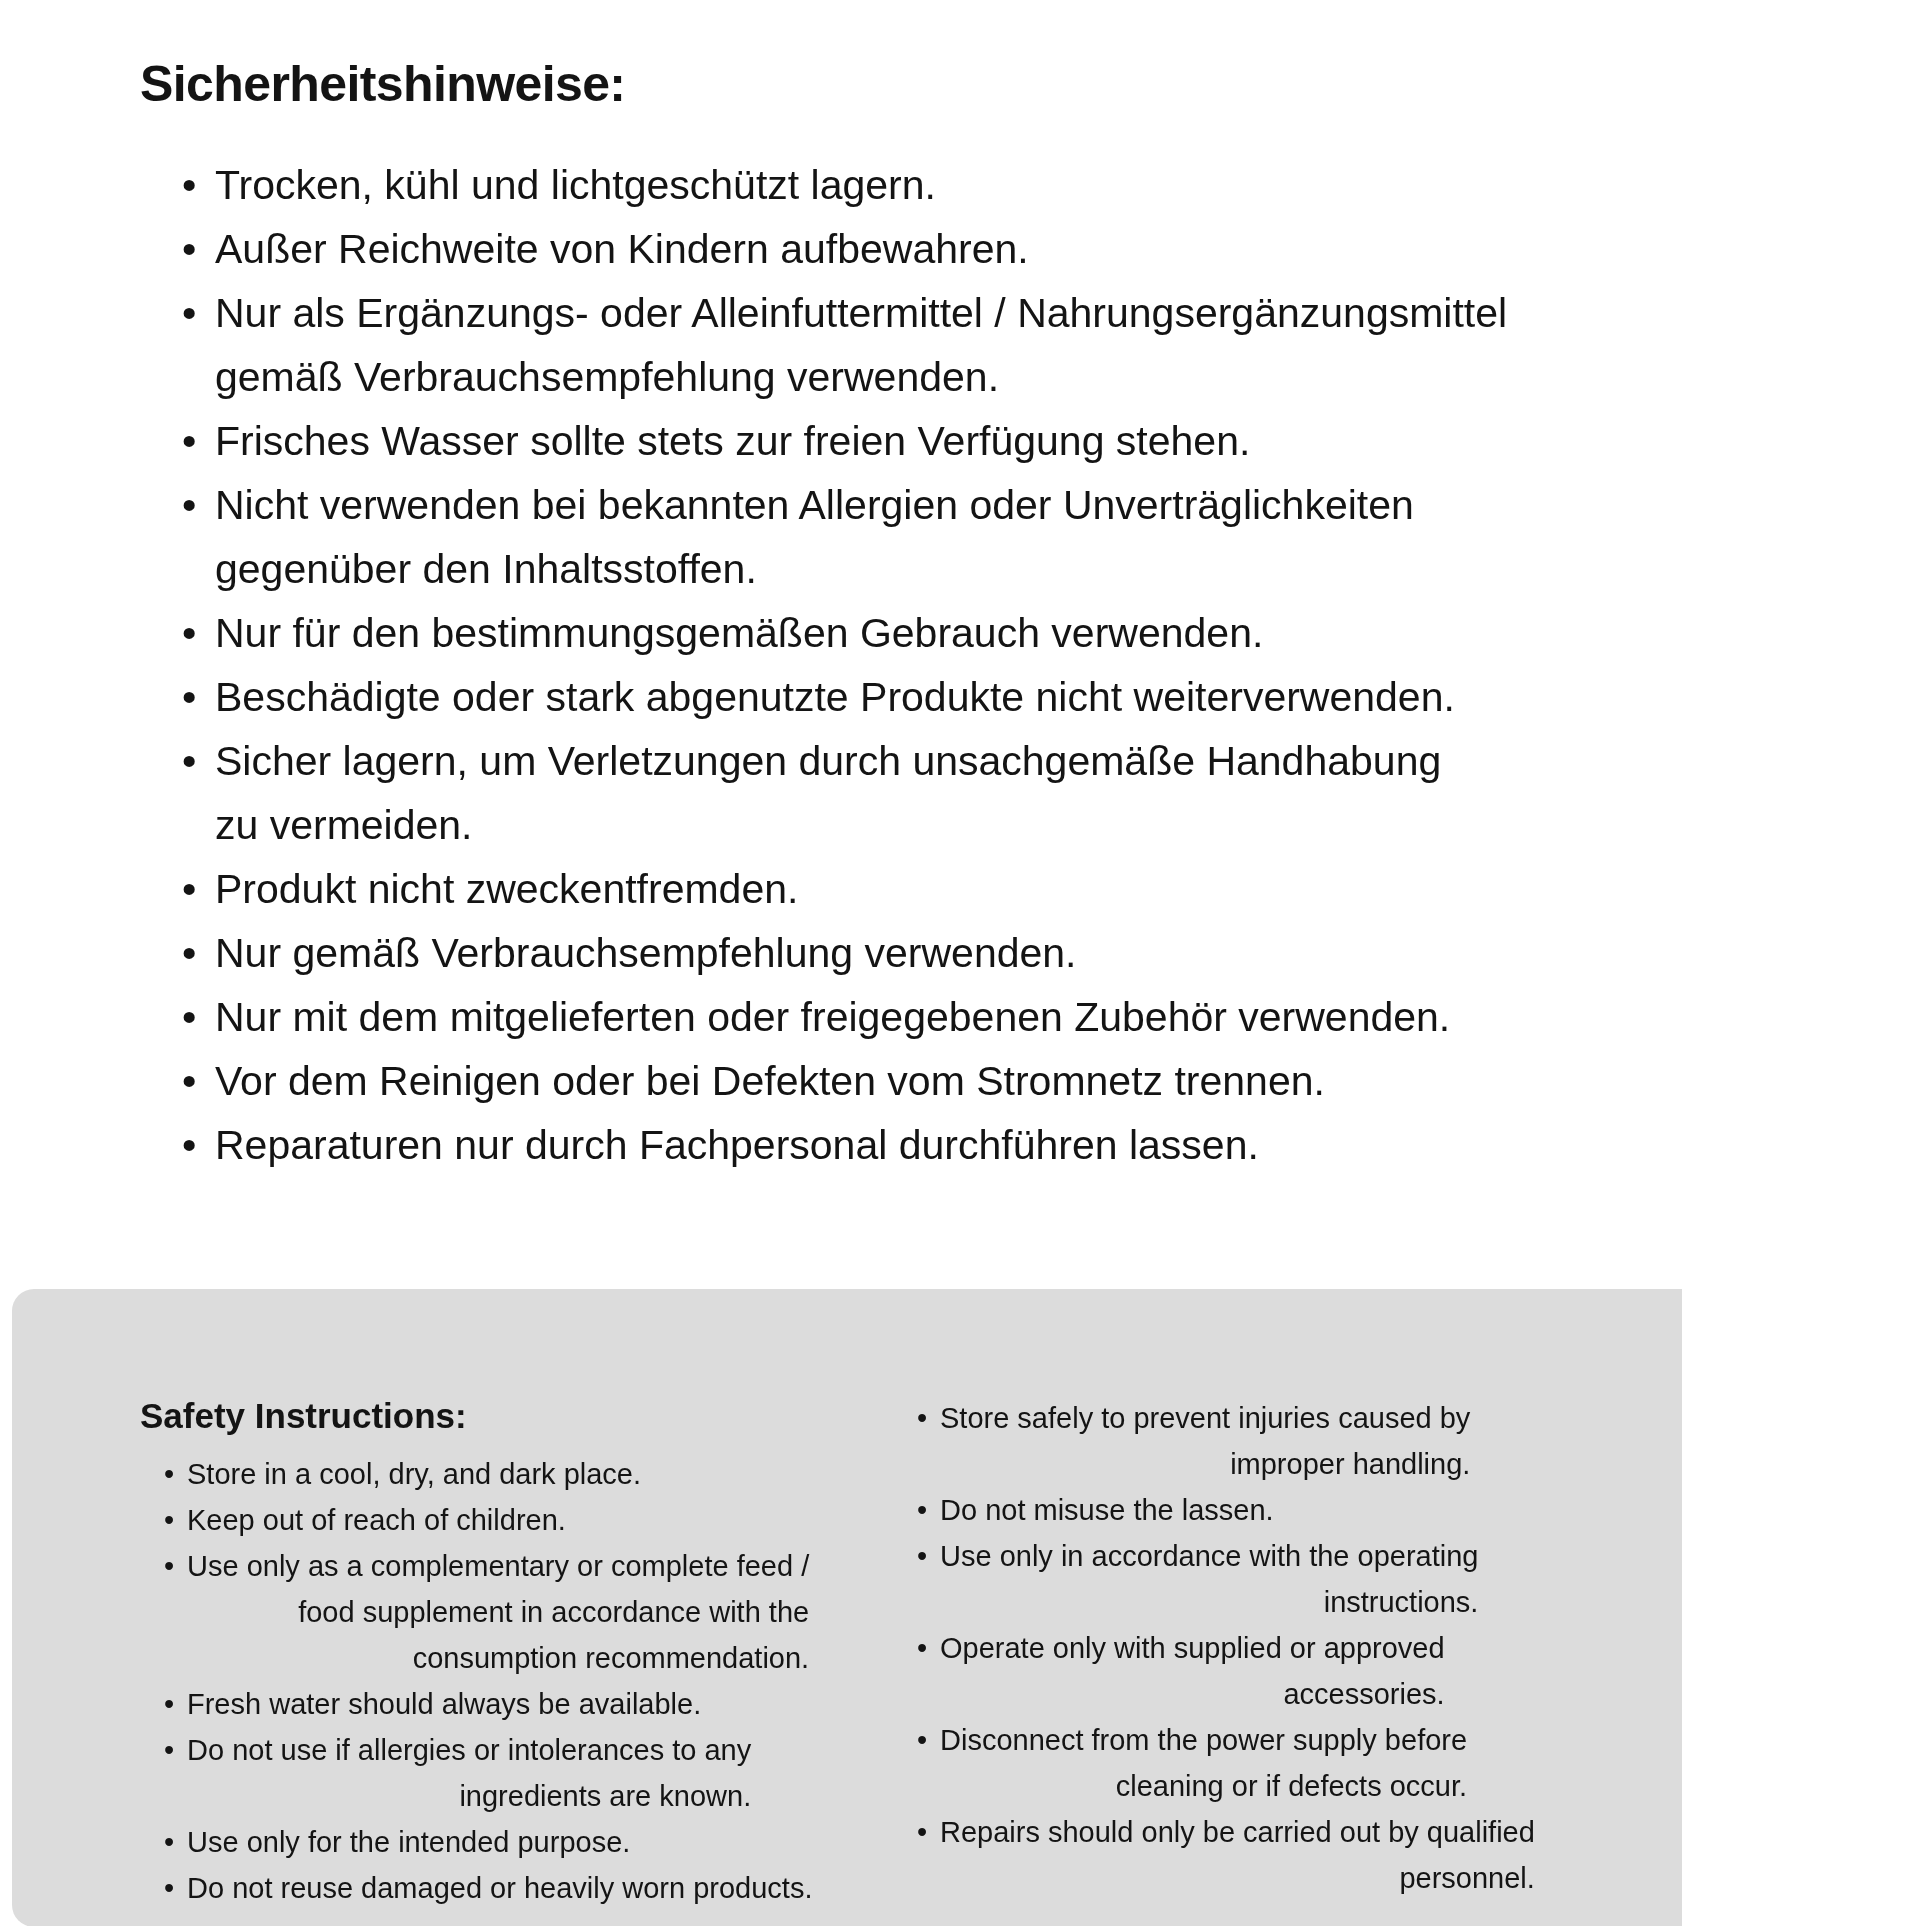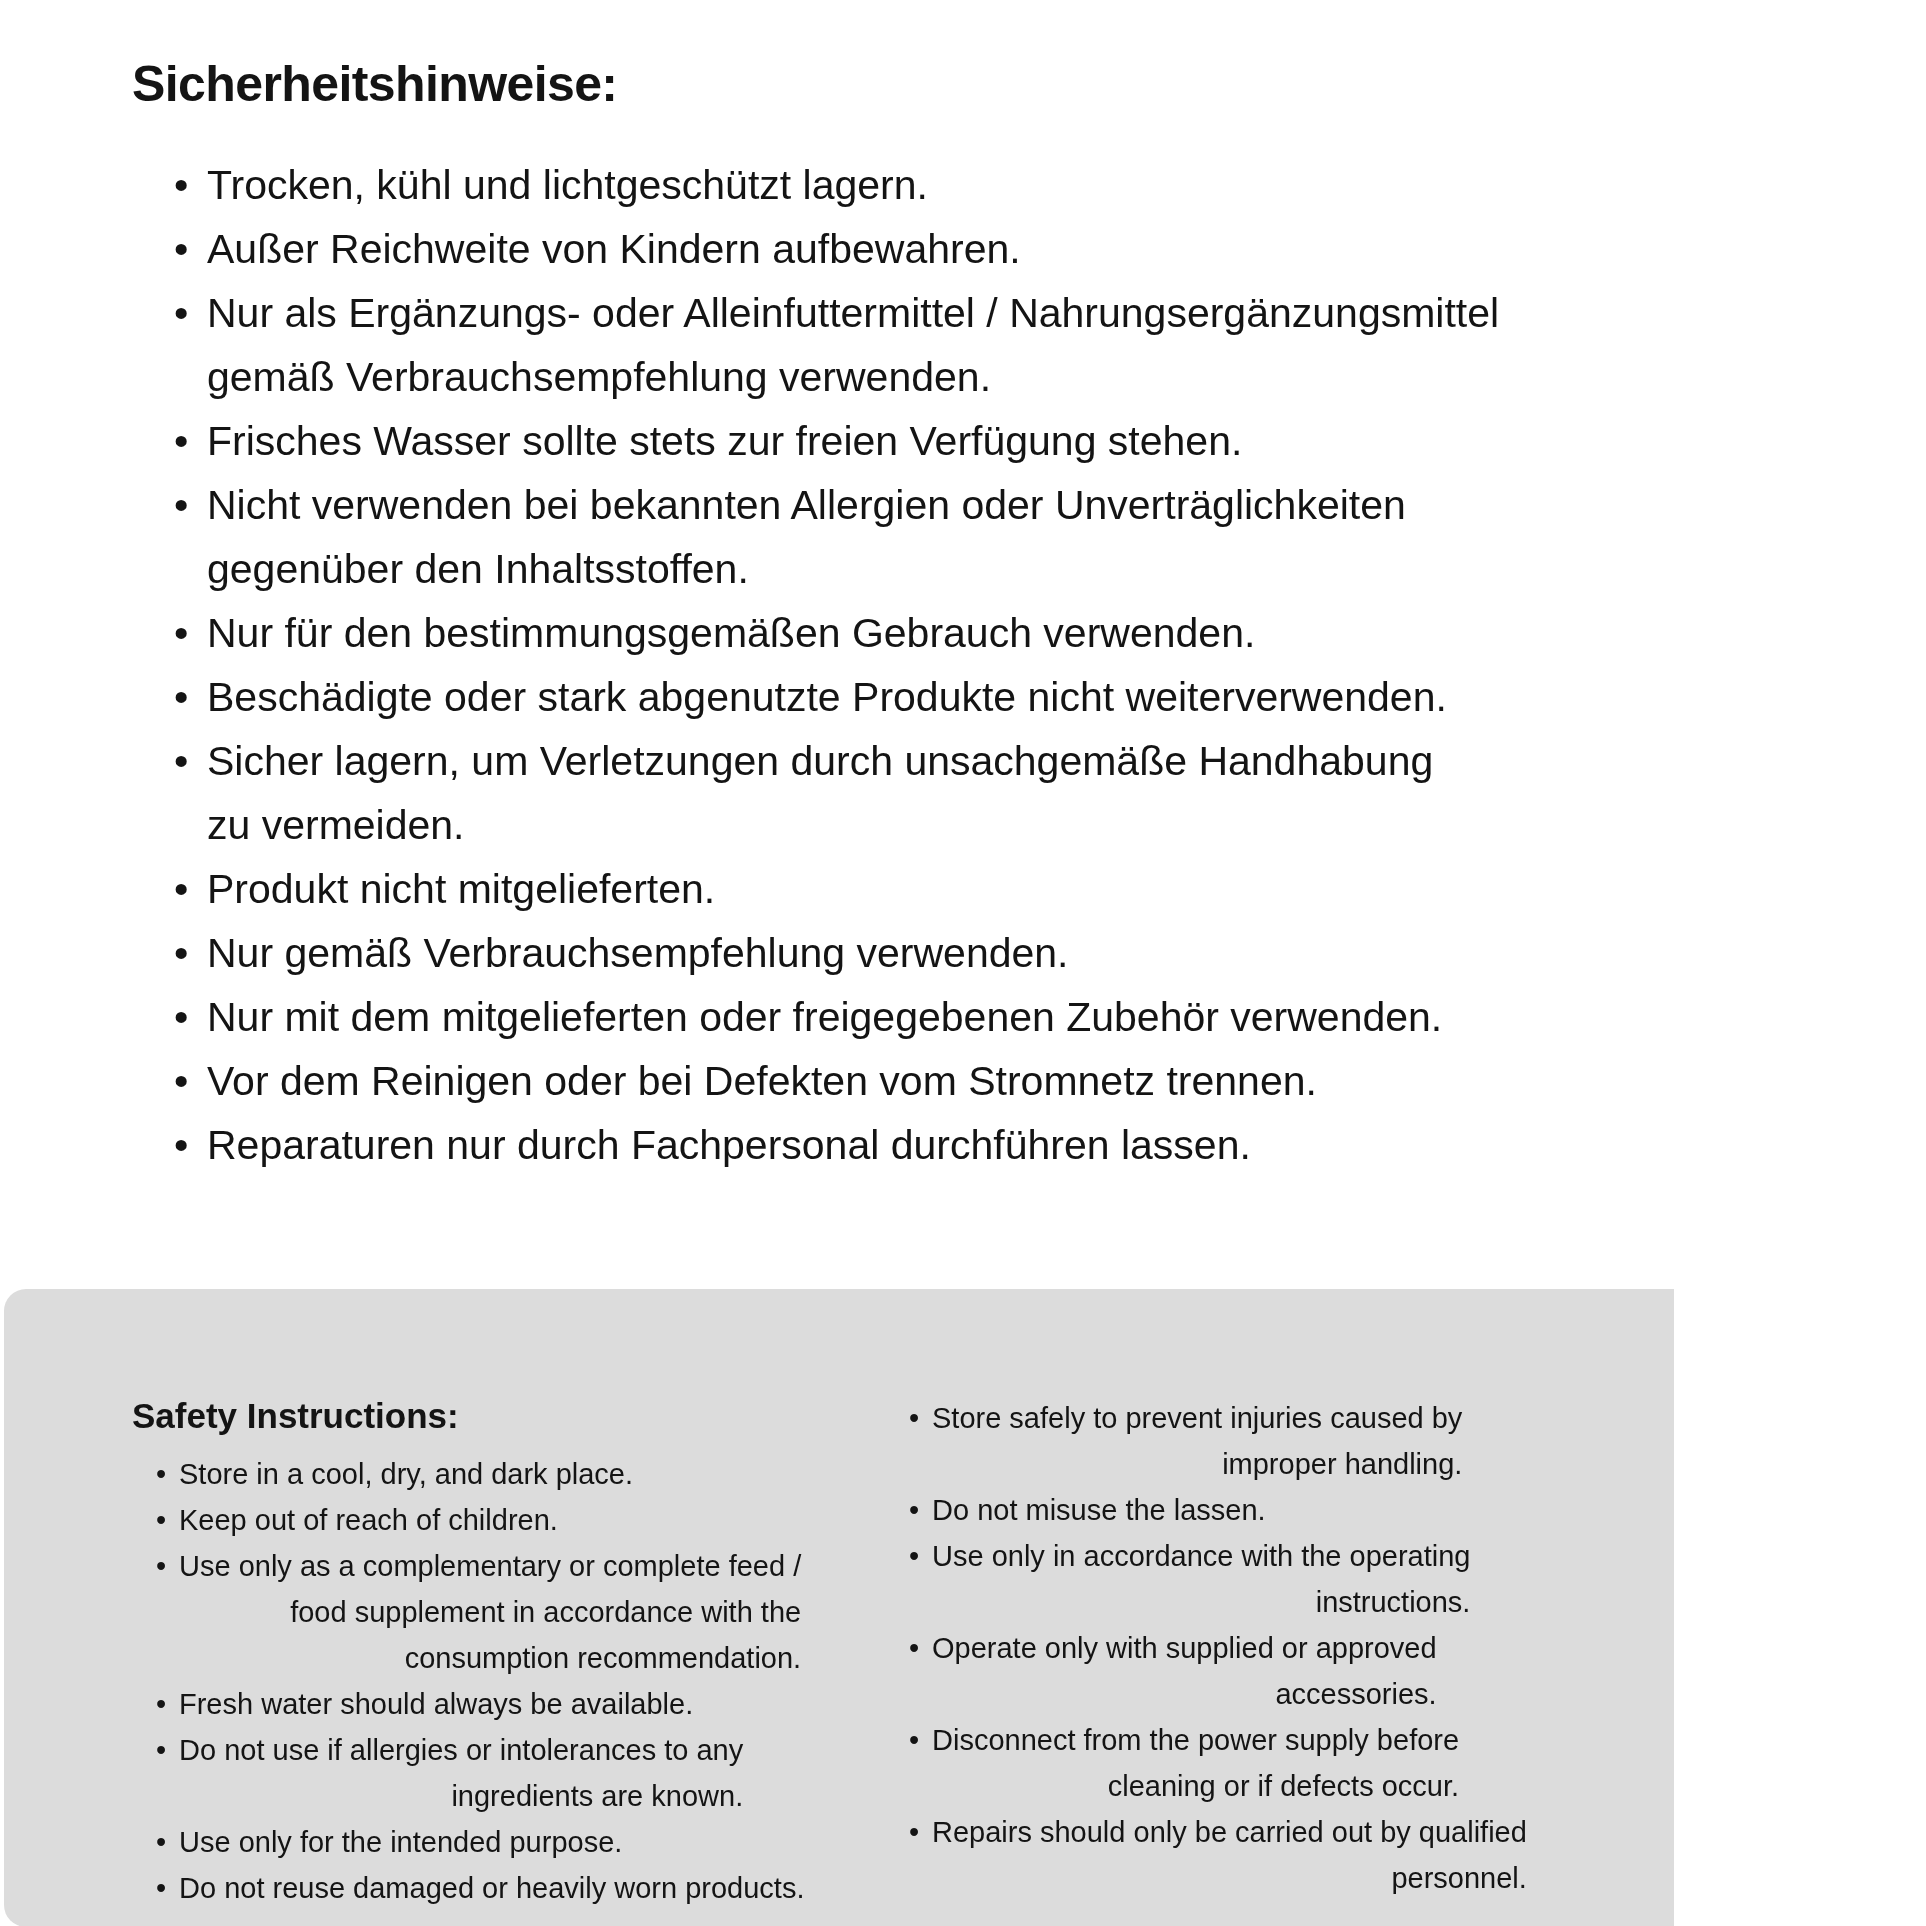--- a/index.html
+++ b/index.html
@@ -3,20 +3,21 @@
 <meta charset="utf-8">
 <style>
   html, body { margin: 0; padding: 0; background: #ffffff; }
   .page {
     position: relative;
     width: 1674px;
     height: 1926px;
     overflow: hidden;
     font-family: "Liberation Sans", "DejaVu Sans", sans-serif;
     color: #141414;
+    margin-left: 8px;
   }
 
   
   .de-section {
     box-sizing: border-box;
     padding: 56px 64px 0 132px;
   }
   .de-title {
     margin: 0 0 40px 0;
     font-size: 50px;
@@ -111,21 +112,21 @@
           <span class="dot">•</span>
           <span class="txt">Beschädigte oder stark abgenutzte Produkte nicht weiterverwenden.</span>
         </div>
         <div class="li">
           <span class="dot">•</span>
           <span class="txt">Sicher lagern, um Verletzungen durch unsachgemäße Handhabung
 zu vermeiden.</span>
         </div>
         <div class="li">
           <span class="dot">•</span>
-          <span class="txt">Produkt nicht mitgelieferten.</span>
+          <span class="txt">Produkt nicht zweckentfremden.</span>
         </div>
         <div class="li">
           <span class="dot">•</span>
           <span class="txt">Nur gemäß Verbrauchsempfehlung verwenden.</span>
         </div>
         <div class="li">
           <span class="dot">•</span>
           <span class="txt">Nur mit dem mitgelieferten oder freigegebenen Zubehör verwenden.</span>
         </div>
         <div class="li">

